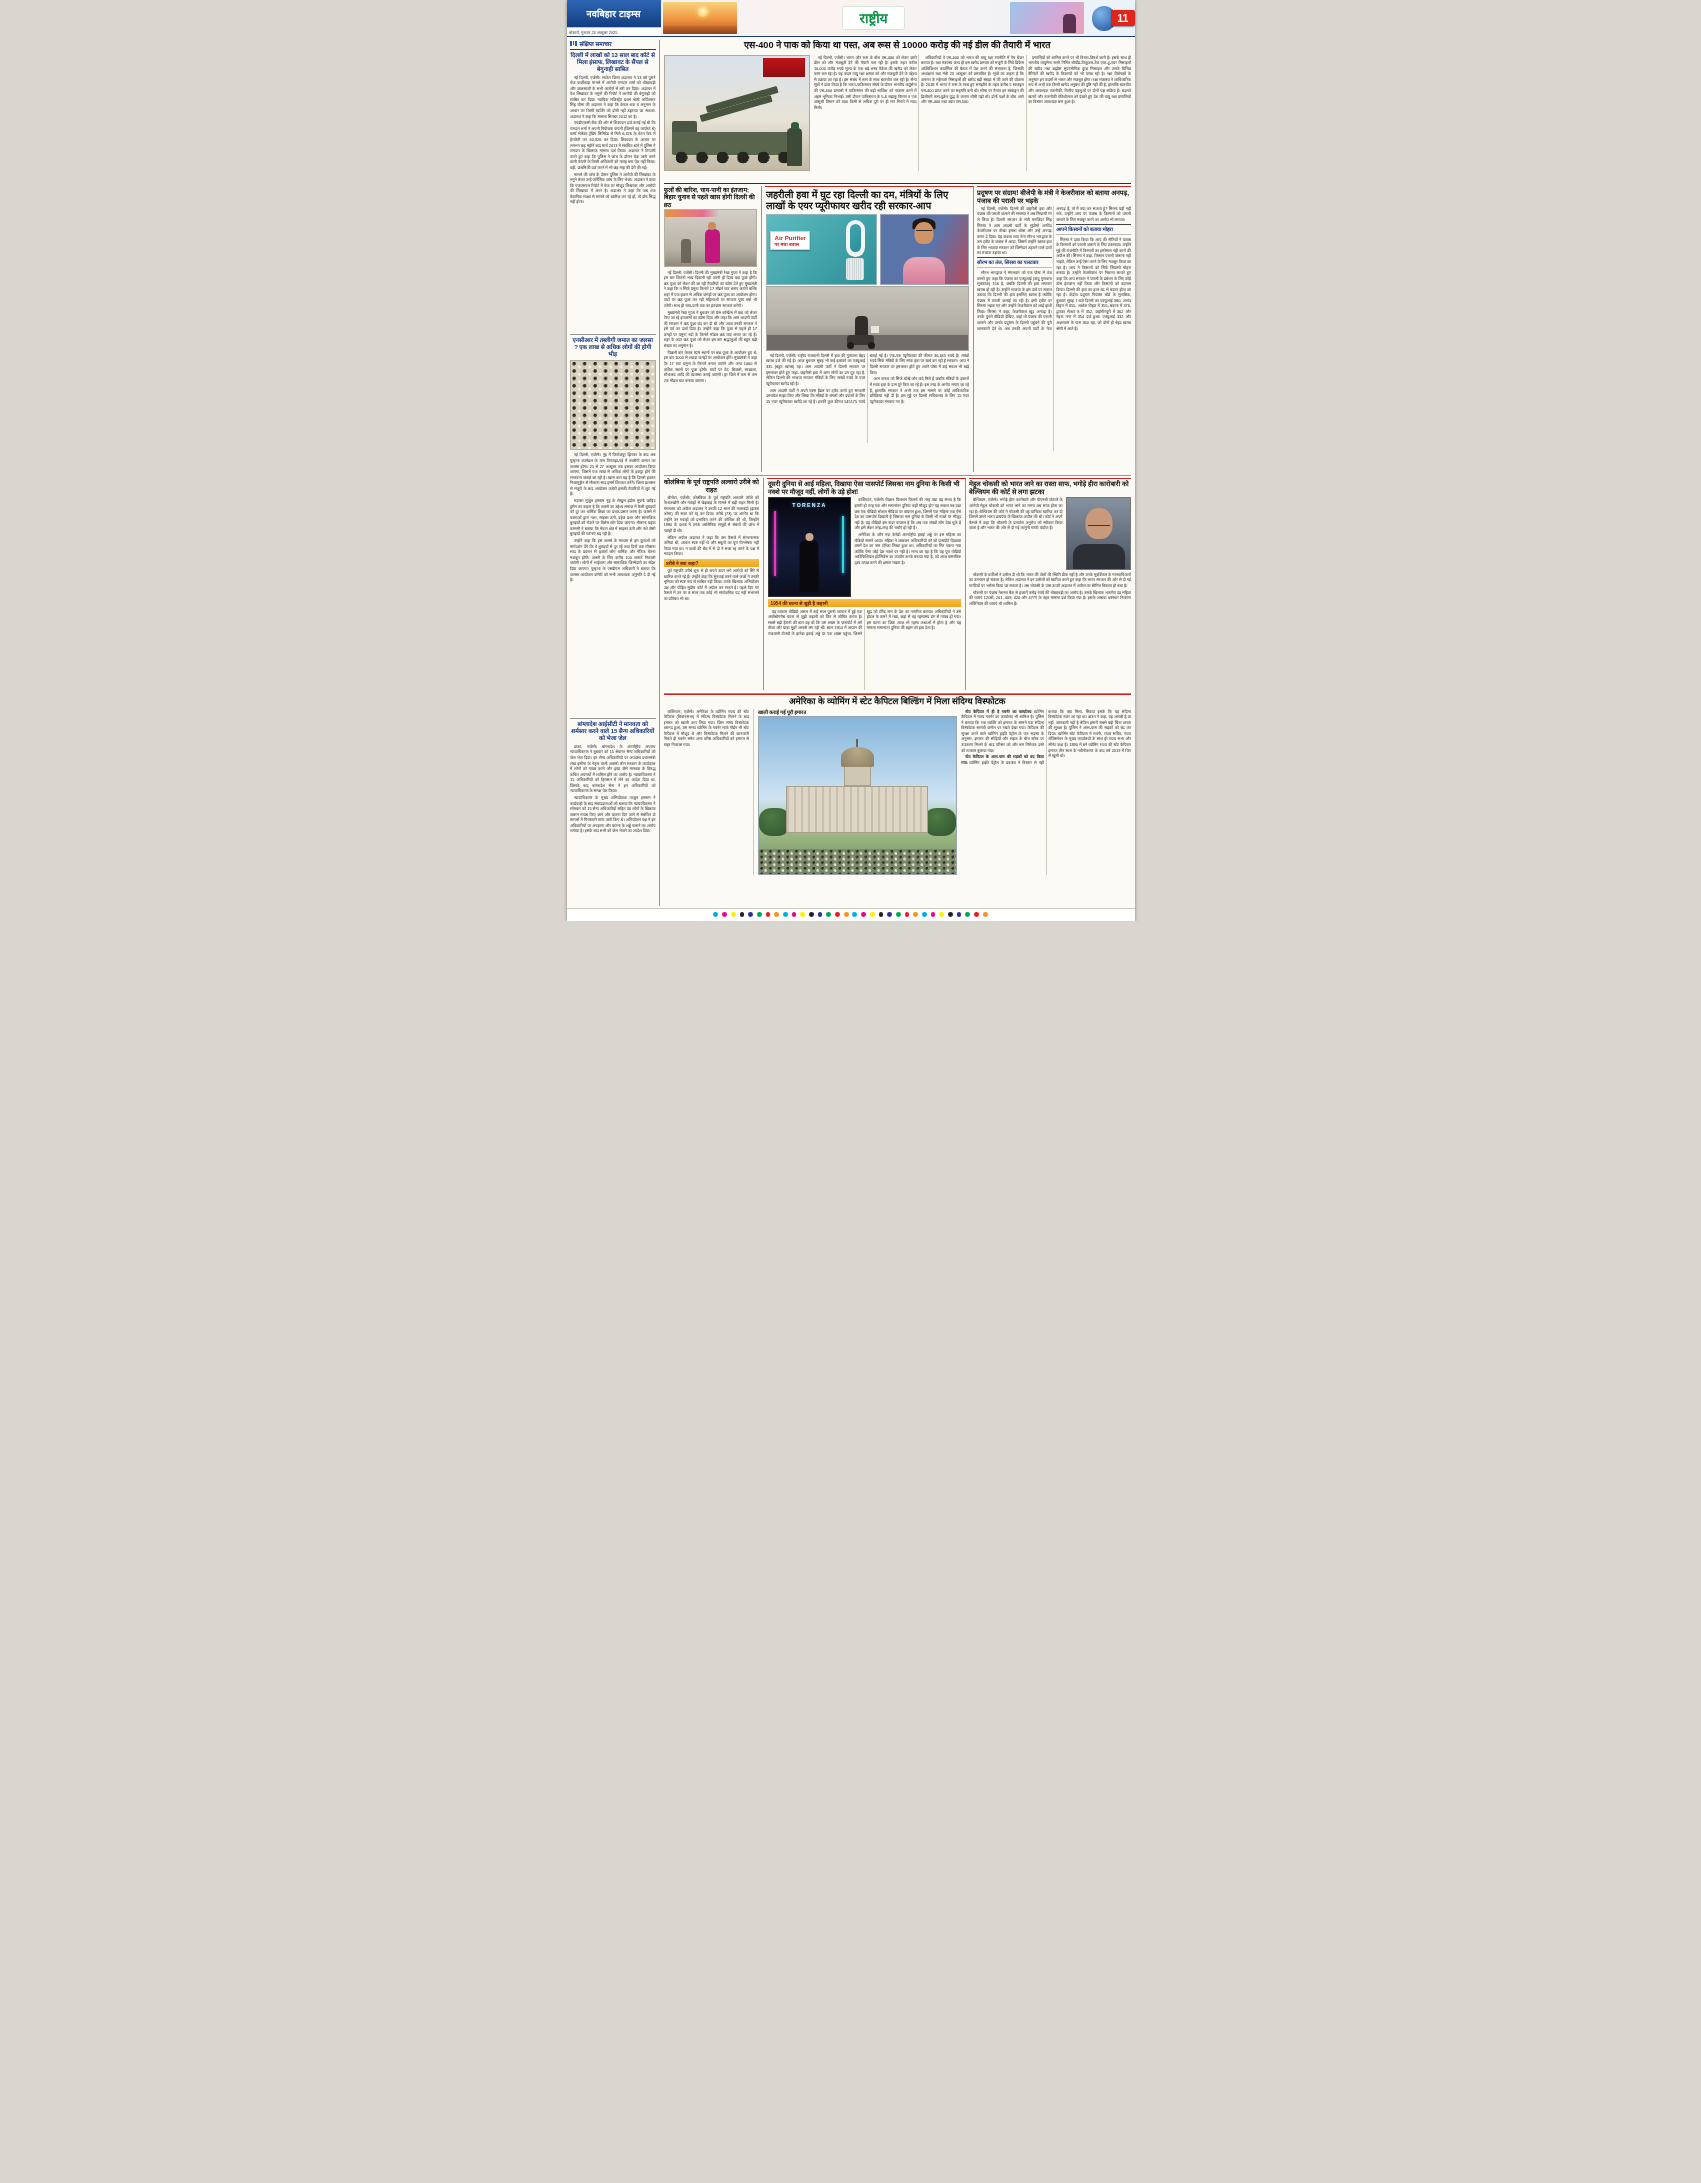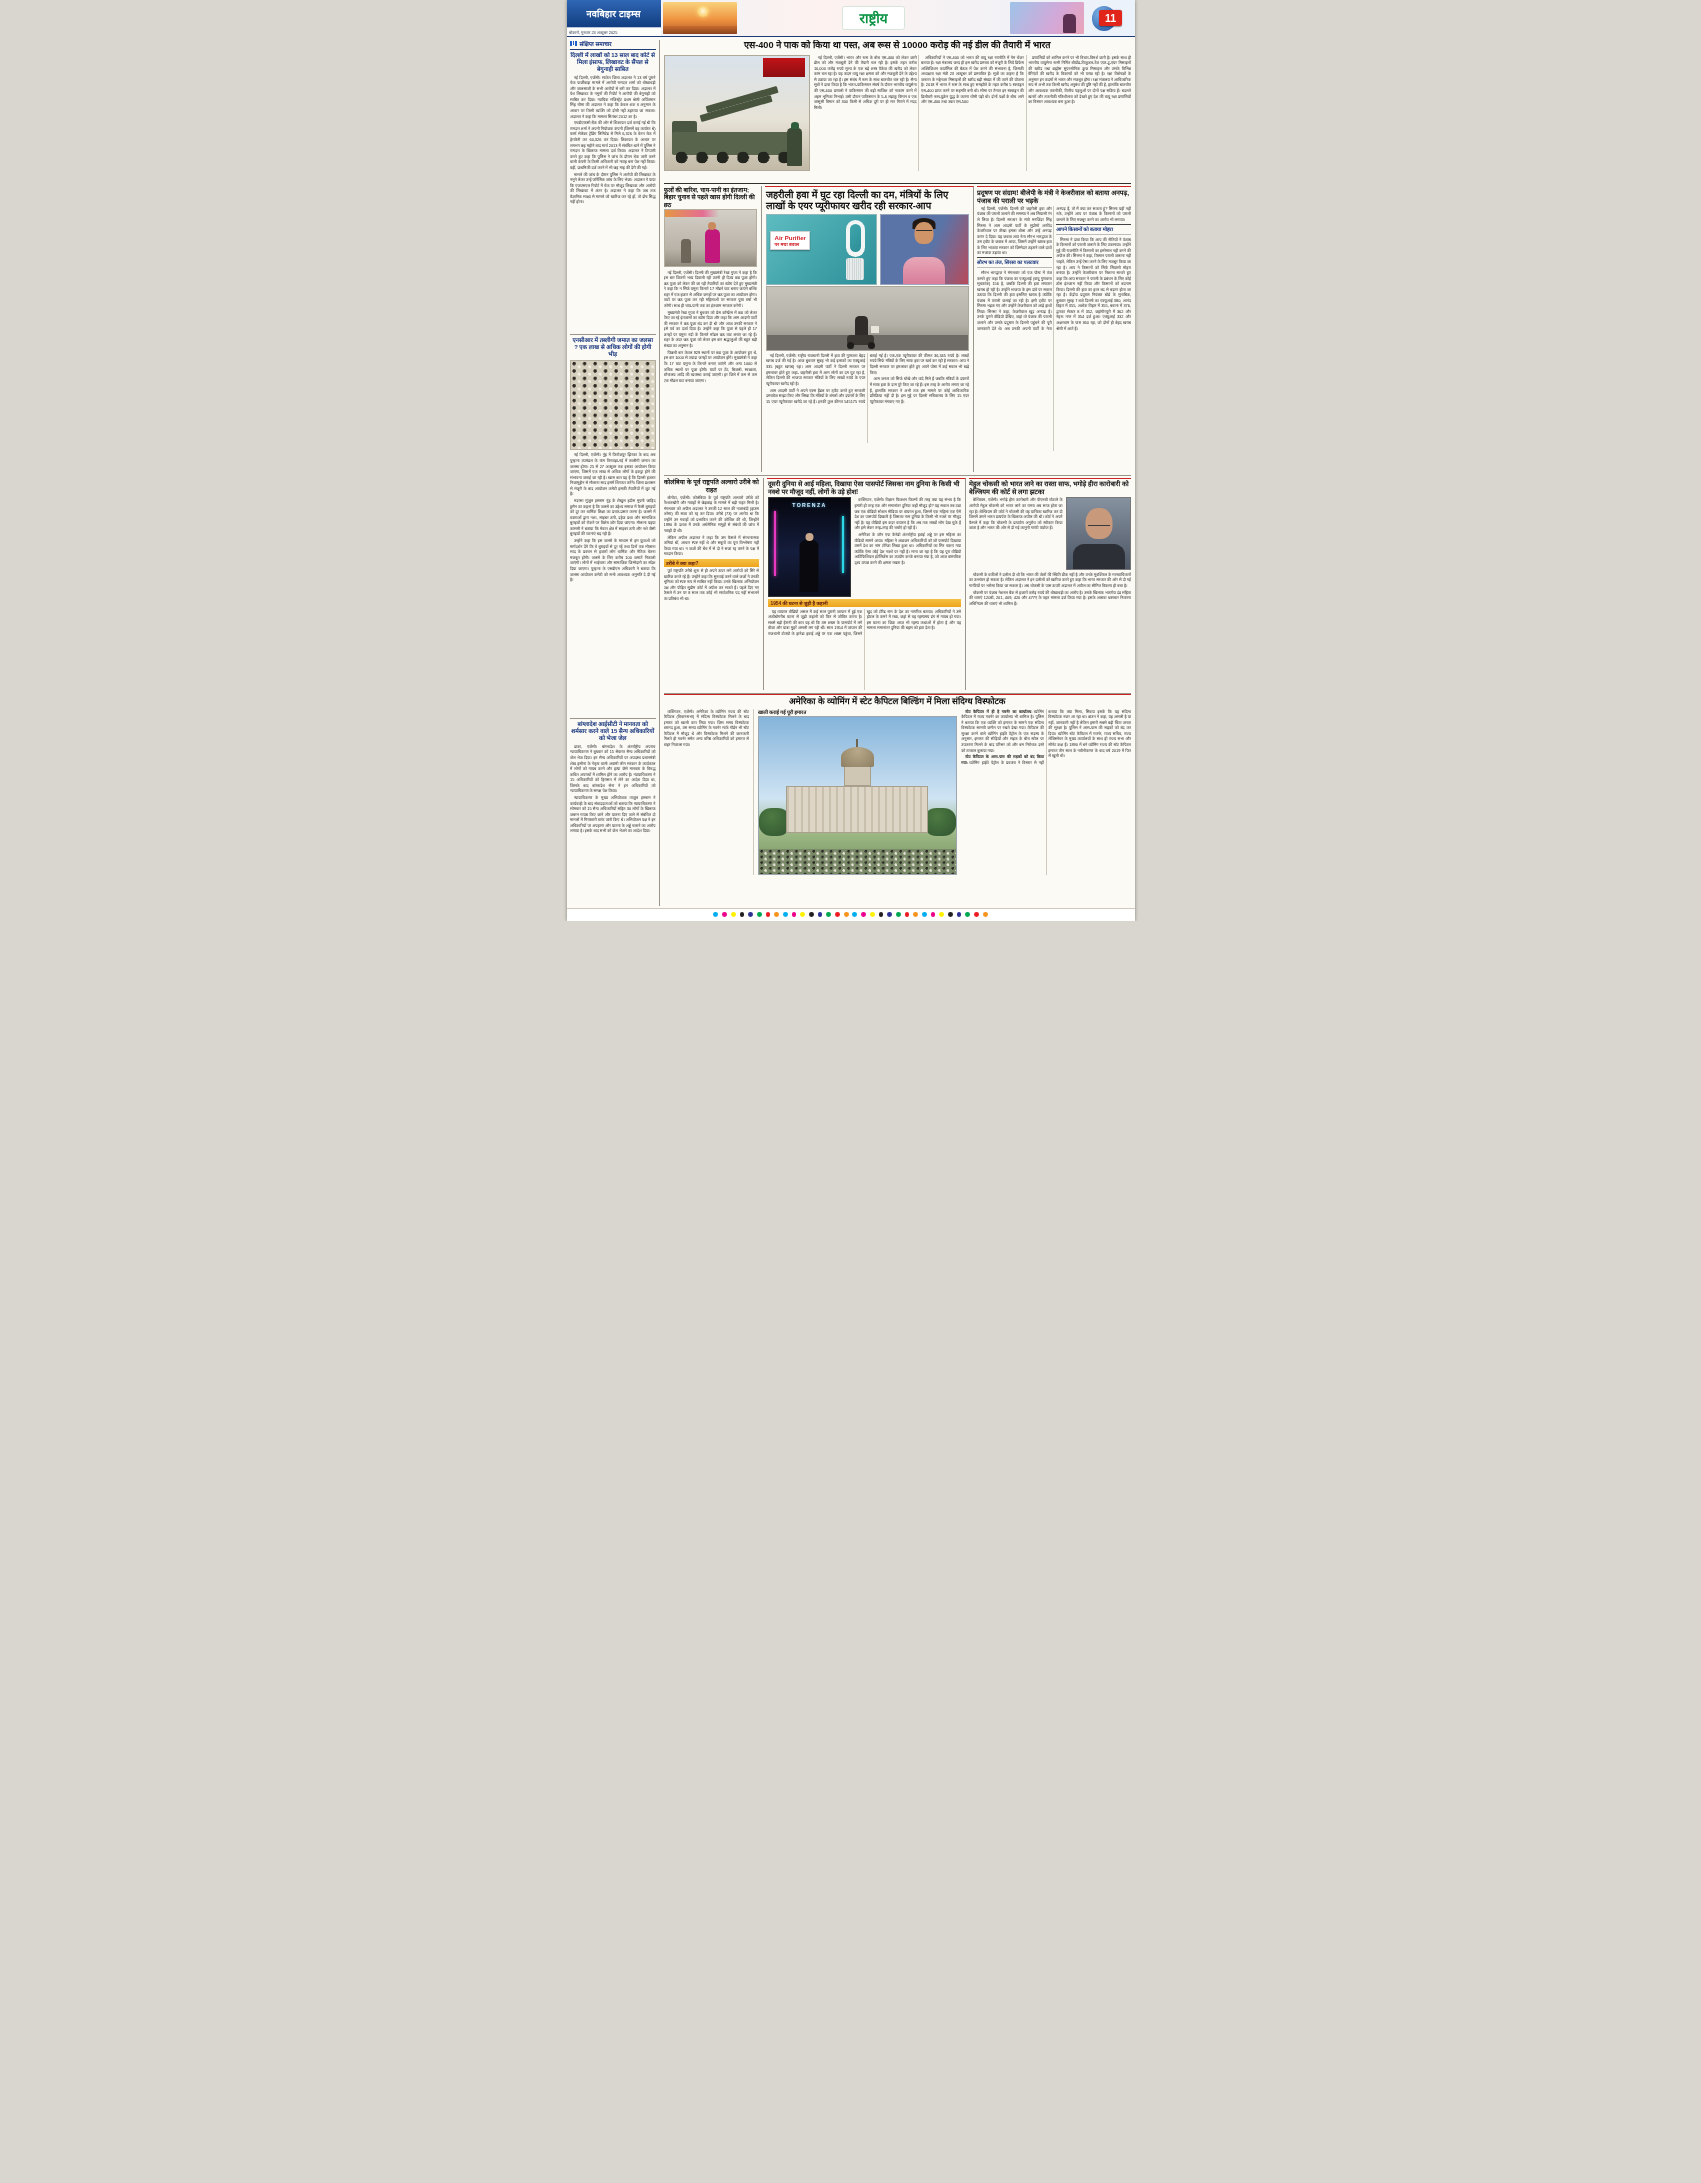--- a/index.html
+++ b/index.html
@@ -13,21 +13,21 @@
   .mast-title { flex:1; background:linear-gradient(180deg,#2f67b5,#123d80); color:#fff; font-weight:bold; font-size:9.2px; display:flex; align-items:center; justify-content:center; letter-spacing:0.2px; }
   .mast-date { background:#fdfdfb; color:#27344c; font-size:3.9px; padding:1.3px 2.6px; border-top:0.4px solid #b9c4d8; }
   .decor { flex:0 0 74px; margin:1.7px 2.6px; border-radius:1.3px; position:relative; overflow:hidden; }
   .decor-a { background:linear-gradient(180deg,#f9d27c 0%,#ef9340 55%,#b35a26 100%); }
   .decor-a .sun { position:absolute; top:3.5px; left:46%; width:11.4px; height:11.4px; border-radius:50%; background:radial-gradient(#fff8d8,#f7b733); box-shadow:0 0 4.4px #f9d27c; }
   .decor-a .water { position:absolute; bottom:0; width:100%; height:26%; background:linear-gradient(#c76b2d,#8a431c); }
   .decor-b { background:linear-gradient(120deg,#9fc3e8 0%,#d3a8d8 60%,#eaa3b8 100%); }
   .decor-b .fig { position:absolute; bottom:1.7px; right:7.9px; width:13px; height:19px; background:#5c3050; border-radius:4.4px 4.4px 1.3px 1.3px; }
   .section-wrap { flex:1; display:flex; align-items:center; justify-content:center; }
   .section-title { font-size:13.5px; font-weight:bold; color:#0a9444; background:#fff; padding:1.7px 16.6px; border-radius:2.6px; border:0.4px solid #d7e6da; }
-  .pagenum-wrap { width:48px; display:flex; align-items:center; justify-content:center; position:relative; }
+  .pagenum-wrap { width:48px; display:flex; align-items:center; justify-content:flex-end; position:relative; }
   .pagenum-wrap .ball { position:absolute; width:24.5px; height:24.5px; border-radius:50%; background:radial-gradient(circle at 35% 30%,#7fb3e8,#1d4f9c); left:5.2px; top:6.1px; }
   .pagenum { position:relative; background:#e1251b; color:#fff; font-size:10.5px; font-weight:bold; padding:1.7px 6.1px; border-radius:2.2px; box-shadow:0 0.4px 1.3px rgba(0,0,0,.4); }
 
   
   .content { display:flex; padding:2.6px 3.5px 1.7px; gap:3.5px; }
   .rail { width:90px; flex:0 0 90px; border-right:0.4px solid #9a948a; padding-right:3.5px; display:flex; flex-direction:column; }
   .main { flex:1; min-width:0; display:flex; flex-direction:column; }
   .bodytext { font-size:3.9px; line-height:1.42; text-align:justify; color:#1c1a17; }
   .bodytext p { margin-bottom:1.3px; text-indent:3.9px; }
   .cols2 { column-count:2; column-gap:4.4px; column-rule:0.4px solid #cfc9bd; }

